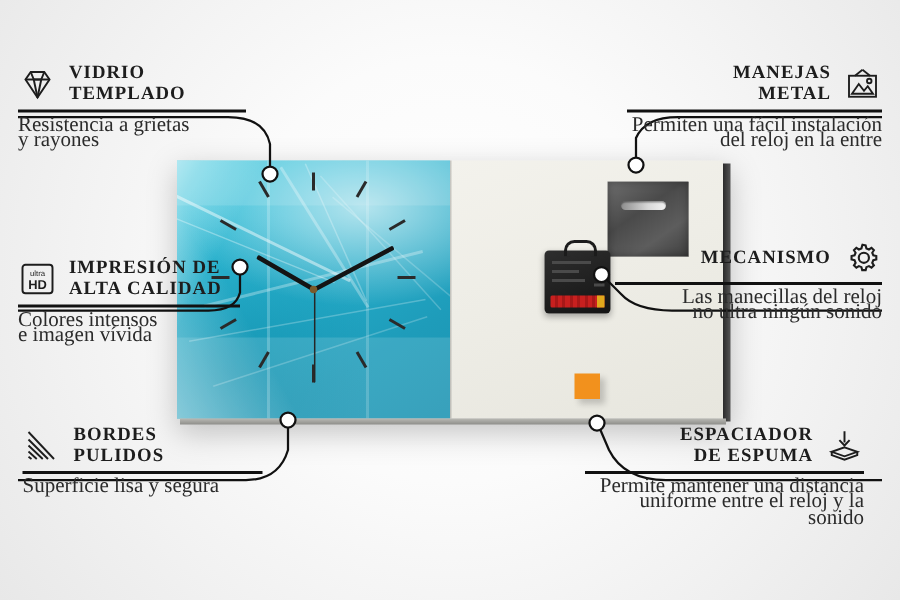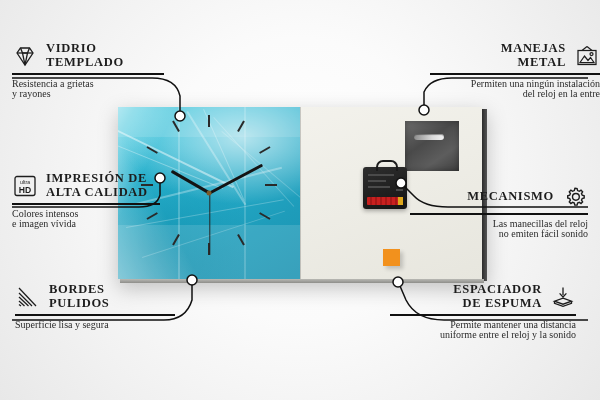--- a/index.html
+++ b/index.html
@@ -93,21 +93,21 @@
   .co-right .co-head{justify-content:flex-end;}
   .co-title{
     font-family:"Liberation Serif", serif;
     font-weight:bold;font-size:12.5px;letter-spacing:.7px;color:#1d1d1d;
     line-height:13.5px;text-transform:uppercase;
   }
   .co-right .co-title{text-align:right;}
   .rule{height:1.6px;background:#111;margin:4px 0 4px 0;}
   .co-desc{
     font-family:"Liberation Serif", serif;
-    font-size:10px;line-height:10.5px;color:#2b2b2b;
+    font-size:14px;line-height:10.5px;color:#2b2b2b;
   }
   .co-right .co-desc{text-align:right;}
   .ico{width:26px;height:24px;flex:0 0 26px;}
   .ico svg{display:block;width:26px;height:24px;}
 
   
   #wires{position:absolute;left:0;top:0;width:600px;height:400px;pointer-events:none;}
   #wires path{fill:none;stroke:#111;stroke-width:1.5;}
   #wires circle{fill:#fff;stroke:#111;stroke-width:1.5;}
 </style>
@@ -258,67 +258,67 @@
         <span>BORDES</span><br>
         <span>PULIDOS</span>
       </span>
     </div>
     <div class="rule" style="width:160px;"></div>
     <div class="co-desc">
       <span>Superficie lisa y segura</span>
     </div>
   </div>
 
-  <div class="callout co-right" style="left:430px;top:42px;width:170px;">
+  <div class="callout co-right" style="left:418px;top:42px;width:170px;">
     <div class="co-head">
       <span class="co-title">
         <span>MANEJAS</span><br>
         <span>METAL</span>
       </span>
       <span class="ico">
         <svg viewBox="0 0 26 24">
             <g stroke="#1d1d1d" stroke-width="1.25" fill="none">
           <path d="M13 2.5 L8 6.5"></path>
               <path d="M13 2.5 L18 6.5"></path>
           <rect x="4" y="6.5" width="18" height="14"></rect>
           <path d="M6 18.5 L10.5 12 L14 16.5 L16.5 13.5 L20 18.5 Z"></path>
           <circle cx="17.5" cy="10" r="1.5"></circle>
         </g>
           </svg>
       </span>
     </div>
     <div class="rule" style="width:170px;margin-left:auto;"></div>
     <div class="co-desc">
-      <span>Permiten una ningún instalación</span><br>
+      <span>Permiten una fácil instalación</span><br>
       <span>del reloj en la entre</span>
     </div>
   </div>
 
-  <div class="callout co-right" style="left:410px;top:185px;width:178px;">
+  <div class="callout co-right" style="left:410px;top:160px;width:178px;">
     <div class="co-head">
       <span class="co-title">
         <span>MECANISMO</span><br>
       </span>
       <span class="ico">
         <svg viewBox="0 0 26 24">
             <g stroke="#1d1d1d" stroke-width="1.4" fill="none">
           <path d="M13 3.2 L15.1 3.6 L15.6 5.6 L17.3 6.3 L19 5.2 L20.6 6.8 L19.5 8.5
                    L20.2 10.2 L22.2 10.7 L22.2 13 L20.2 13.5 L19.5 15.2 L20.6 16.9
                    L19 18.5 L17.3 17.4 L15.6 18.1 L15.1 20.1 L12.8 20.1 L12.3 18.1
                    L10.6 17.4 L8.9 18.5 L7.3 16.9 L8.4 15.2 L7.7 13.5 L5.7 13 L5.7 10.7
                    L7.7 10.2 L8.4 8.5 L7.3 6.8 L8.9 5.2 L10.6 6.3 L12.3 5.6 L12.8 3.6 Z"></path>
           <circle cx="13.9" cy="11.85" r="3.4"></circle>
         </g>
           </svg>
       </span>
     </div>
     <div class="rule" style="width:178px;margin-left:auto;"></div>
     <div class="co-desc">
       <span>Las manecillas del reloj</span><br>
-      <span>no emiten fácil sonido</span>
+      <span>no ultra ningún sonido</span>
     </div>
   </div>
 
   <div class="callout co-right" style="left:390px;top:283px;width:186px;">
     <div class="co-head">
       <span class="co-title">
         <span>ESPACIADOR</span><br>
         <span>DE ESPUMA</span>
       </span>
       <span class="ico">

